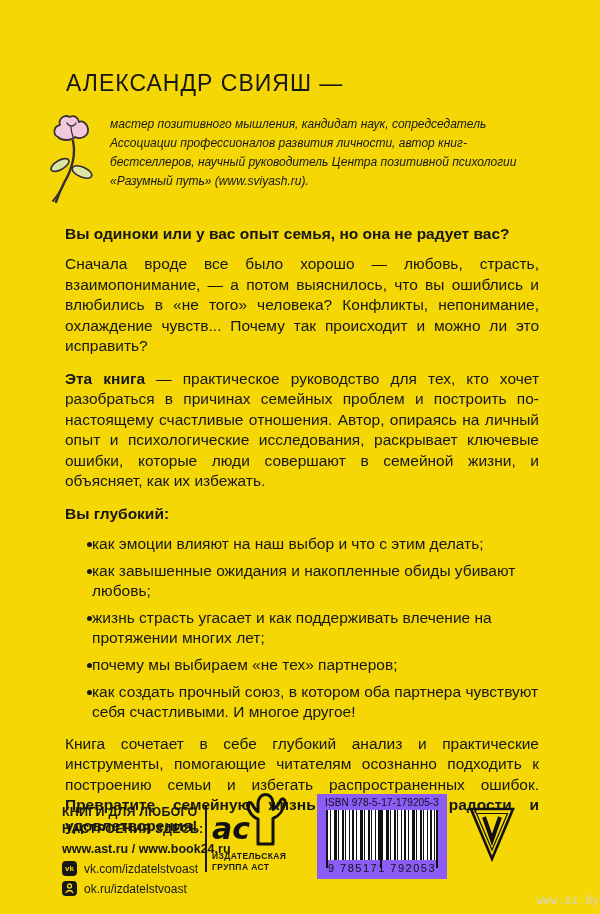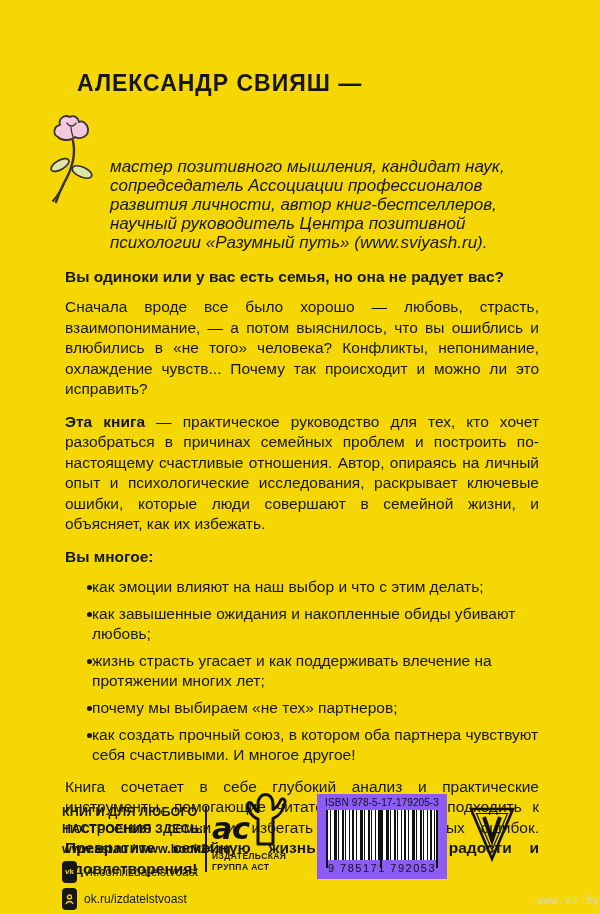--- a/index.html
+++ b/index.html
@@ -6,44 +6,43 @@
   .page{
     position:relative;
     width:600px;height:914px;
     background:#F4D704;
     color:#161616;
     font-family:"Liberation Sans",sans-serif;
     overflow:hidden;
   }
   .content{position:absolute;left:65px;top:70px;width:474px;}
   .title{
-    font-size:23px;font-weight:bold;letter-spacing:1px;
-    margin:0 0 16px 12px;
+    font-size:23px;font-weight:normal;letter-spacing:1px;
+    margin:0 0 16px 1px;
   }
   .bio-row{display:flex;gap:9px;margin:0 0 15px 0;}
   .flower-wrap{flex:0 0 52px;margin-left:-16px;}
   .bio{
-    font-style:italic;font-size:17px;line-height:19px;
+    font-style:italic;font-size:12px;line-height:19px;
     padding-top:2px;
-    margin-top:42px;
   }
   .question{font-size:15.5px;font-weight:bold;margin:3px 0 10px 0;line-height:20px;}
   .body-p{font-size:15.5px;line-height:20.5px;text-align:justify;margin:0 0 12px 0;}
   .learn-h{font-size:15.5px;font-weight:bold;margin:1px 0 10px 0;line-height:20px;}
   .learn{list-style:none;margin:0 0 12px 0;padding:0 0 0 22px;}
   .learn li{display:flex;font-size:15.5px;line-height:20px;margin:0 0 7px 0;}
   .dot{flex:0 0 5px;width:5px;height:5px;border-radius:50%;background:#161616;margin-top:8px;}
 
   
   .footer{position:absolute;left:0;top:792px;width:600px;height:122px;}
   .promo{position:absolute;left:62px;top:12px;}
   .promo-h{font-size:12.5px;font-weight:bold;line-height:16.5px;letter-spacing:0.2px;}
   .promo-urls{font-size:12.5px;font-weight:bold;margin-top:5px;}
   .social-row{display:flex;align-items:center;gap:7px;margin-top:5px;font-size:12px;}
-  .icon-sq{width:15px;height:22px;background:#161616;border-radius:4px;
+  .icon-sq{width:15px;height:15px;background:#161616;border-radius:4px;
     display:flex;align-items:center;justify-content:center;flex:0 0 15px;}
   .icon-sq .vk-t{color:#F4D704;font-size:8px;font-weight:bold;line-height:1;}
   .divider{position:absolute;left:205px;top:14px;width:1.5px;height:66px;background:#161616;}
   .ast{position:absolute;left:212px;top:0;width:80px;}
   .ast-caption{font-size:8.5px;font-weight:bold;letter-spacing:0.4px;line-height:11px;margin-top:1px;}
   .barcode-box{
     position:absolute;left:317px;top:2px;width:130px;height:85px;background:#8b5cf6;
     display:flex;flex-direction:column;align-items:center;box-sizing:border-box;padding-top:3px;
   }
   .isbn{font-size:10px;letter-spacing:0.1px;color:#111;}
@@ -85,27 +84,27 @@
           <ellipse cx="11" cy="52" rx="10" ry="4.6" transform="rotate(-30 11 52)" fill="#DCE5A4" stroke="#3A2F36" stroke-width="1.6"></ellipse>
           <ellipse cx="33" cy="59" rx="10.5" ry="5" transform="rotate(24 33 59)" fill="#DCE5A4" stroke="#3A2F36" stroke-width="1.6"></ellipse>
           <path d="M21,4 C15,1 9,6 11,12 C5,13 3,21 9,24 C13,28 22,28 26,24 C32,27 40,23 39,16 C38,10 33,7 30,9 C29,4 25,2 21,4 Z" fill="#F2C9DD" stroke="#3A2F36" stroke-width="1.8" stroke-linejoin="round"></path>
           <path d="M18,10 C20,14 25,14 27,10" fill="none" stroke="#3A2F36" stroke-width="1.3" stroke-linecap="round"></path>
           <path d="M22,14 C22,18 23,21 24,24" fill="none" stroke="#3A2F36" stroke-width="1.2" stroke-linecap="round"></path>
         </svg>
       </div>
       <div class="bio">мастер позитивного мышления, кандидат наук, сопредседатель Ассоциации профессионалов развития личности, автор книг-бестселлеров, научный руководитель Центра позитивной психологии «Разумный путь» (www.sviyash.ru).</div>
     </div>
 
-    <div class="question">Вы одиноки или у вас есть семья, но она не радует вас?</div>
+    <div class="question">Вы одиноки или у вас опыт семья, но она не радует вас?</div>
 
     <p class="body-p">Сначала вроде все было хорошо — любовь, страсть, взаимопонимание, — а потом выяснилось, что вы ошиблись и влюбились в «не того» человека? Конфликты, непонимание, охлаждение чувств... Почему так происходит и можно ли это исправить?</p>
 
     <p class="body-p"><b>Эта книга</b><span> — практическое руководство для тех, кто хочет разобраться в причинах семейных проблем и построить по-настоящему счастливые отношения. Автор, опираясь на личный опыт и психологические исследования, раскрывает ключевые ошибки, которые люди совершают в семейной жизни, и объясняет, как их избежать.</span></p>
 
-    <div class="learn-h">Вы многое:</div>
+    <div class="learn-h">Вы глубокий:</div>
 
     <ul class="learn">
       <li>
           <span class="dot"></span>
           <span>как эмоции влияют на наш выбор и что с этим делать;</span>
         </li>
       <li>
           <span class="dot"></span>
           <span>как завышенные ожидания и накопленные обиды убивают любовь;</span>
         </li>

